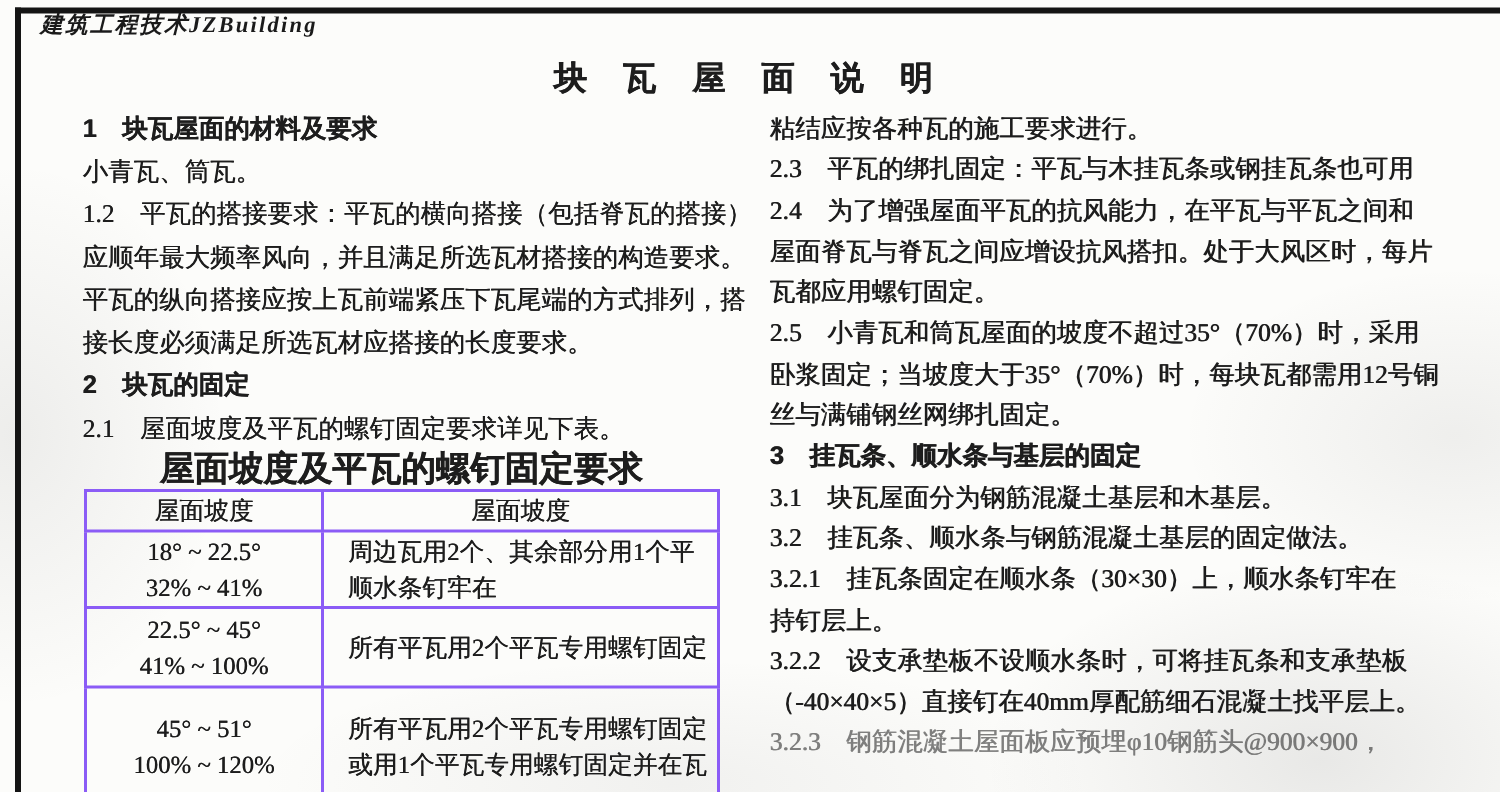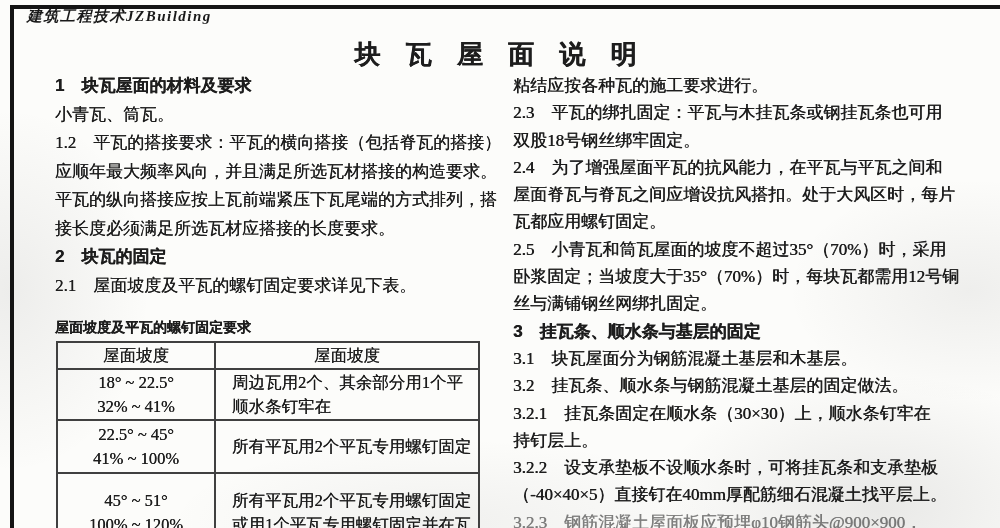--- a/index.html
+++ b/index.html
@@ -22,52 +22,52 @@
   .watermark {
     position:absolute; left:27px; top:7px;
     font-size:15px; font-style:italic; font-weight:bold;
     letter-spacing:1.5px; color:#1a1a1a;
   }
 
   .doc-title {
     position:absolute; top:37px; left:0; width:100%;
     text-align:center;
     font-family:"Liberation Sans", sans-serif;
-    font-size:26px; font-weight:bold; letter-spacing:9px;
+    font-size:22px; font-weight:bold; letter-spacing:9px;
     text-shadow:0.4px 0 0 currentColor;
   }
 
   .col { position:absolute; top:72px; font-size:17px; }
   .col .tl { white-space:nowrap; text-shadow:0.25px 0 0 currentColor; }
   .col-left  { left:55px;  width:455px; }
   .col-left  .tl { height:28.5px; line-height:28.5px; }
   .col-right { left:513px; width:478px; }
   .col-right .tl { height:27.3px; line-height:27.3px; text-shadow:0.5px 0 0 currentColor; }
 
   .tl.heading {
     font-family:"Liberation Sans", sans-serif;
     font-weight:bold;
   }
   .tl.faded { opacity:0.55; filter:blur(0.4px); }
 
   .table-title {
-    height:22px; line-height:22px; margin-top:16px;
-    font-weight:bold; font-size:14px;
+    height:22px; line-height:22px; margin-top:1px;
+    text-align:center; font-weight:bold; font-size:23px;
     font-family:"Liberation Sans", sans-serif;
     text-shadow:0.3px 0 0 currentColor;
     padding-right:30px;
   }
   .spec-table {
     margin-top:3px; margin-left:1px;
     border-collapse:collapse;
     table-layout:fixed; width:422px;
     font-size:16.5px;
   }
   .spec-table td, .spec-table th {
-    border:2px solid #404040;
+    border:2px solid #8b5cf6;
     font-weight:normal;
     vertical-align:middle;
     text-shadow:0.25px 0 0 currentColor;
   }
   .spec-table col.c1 { width:158px; }
   .spec-table col.c2 { width:264px; }
   .spec-table th { height:27px; text-align:center; }
   .spec-table .slope { text-align:center; line-height:24px; }
   .spec-table .req   { padding-left:16px; line-height:24px; }
   .row-1 td { height:51px; }
@@ -135,21 +135,20 @@
         <div>或用1个平瓦专用螺钉固定并在瓦</div>
       </td>
     </tr>
   </tbody>
     </table>
 </div>
 
 <div class="col col-right">
   <div class="tl">粘结应按各种瓦的施工要求进行。</div>
   <div class="tl">2.3　平瓦的绑扎固定：平瓦与木挂瓦条或钢挂瓦条也可用</div>
-  <div class="tl">双股18号钢丝绑牢固定。</div>
   <div class="tl">2.4　为了增强屋面平瓦的抗风能力，在平瓦与平瓦之间和</div>
   <div class="tl">屋面脊瓦与脊瓦之间应增设抗风搭扣。处于大风区时，每片</div>
   <div class="tl">瓦都应用螺钉固定。</div>
   <div class="tl">2.5　小青瓦和筒瓦屋面的坡度不超过35°（70%）时，采用</div>
   <div class="tl">卧浆固定；当坡度大于35°（70%）时，每块瓦都需用12号铜</div>
   <div class="tl">丝与满铺钢丝网绑扎固定。</div>
   <div class="tl heading">3　挂瓦条、顺水条与基层的固定</div>
   <div class="tl">3.1　块瓦屋面分为钢筋混凝土基层和木基层。</div>
   <div class="tl">3.2　挂瓦条、顺水条与钢筋混凝土基层的固定做法。</div>
   <div class="tl">3.2.1　挂瓦条固定在顺水条（30×30）上，顺水条钉牢在</div>

